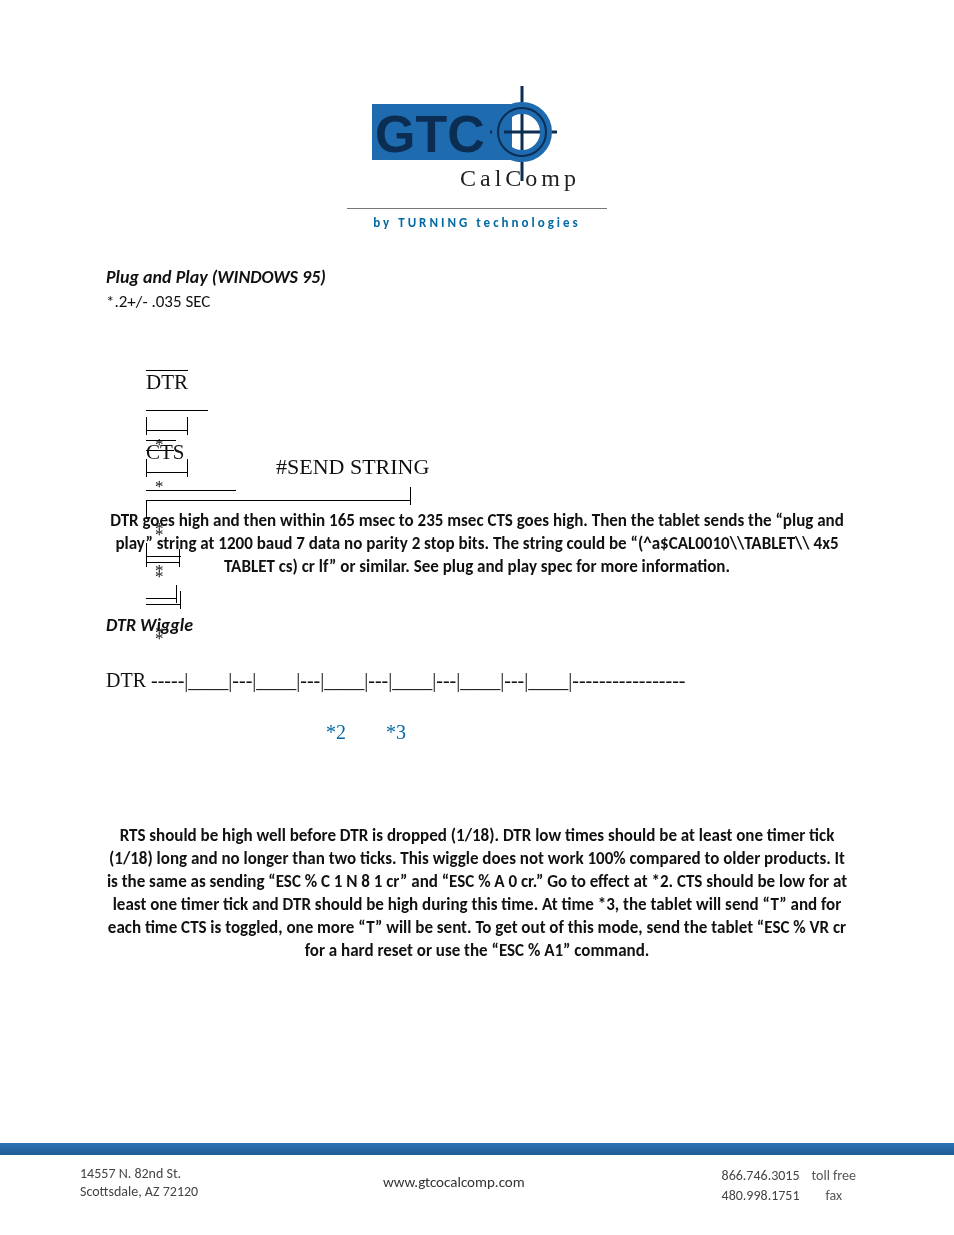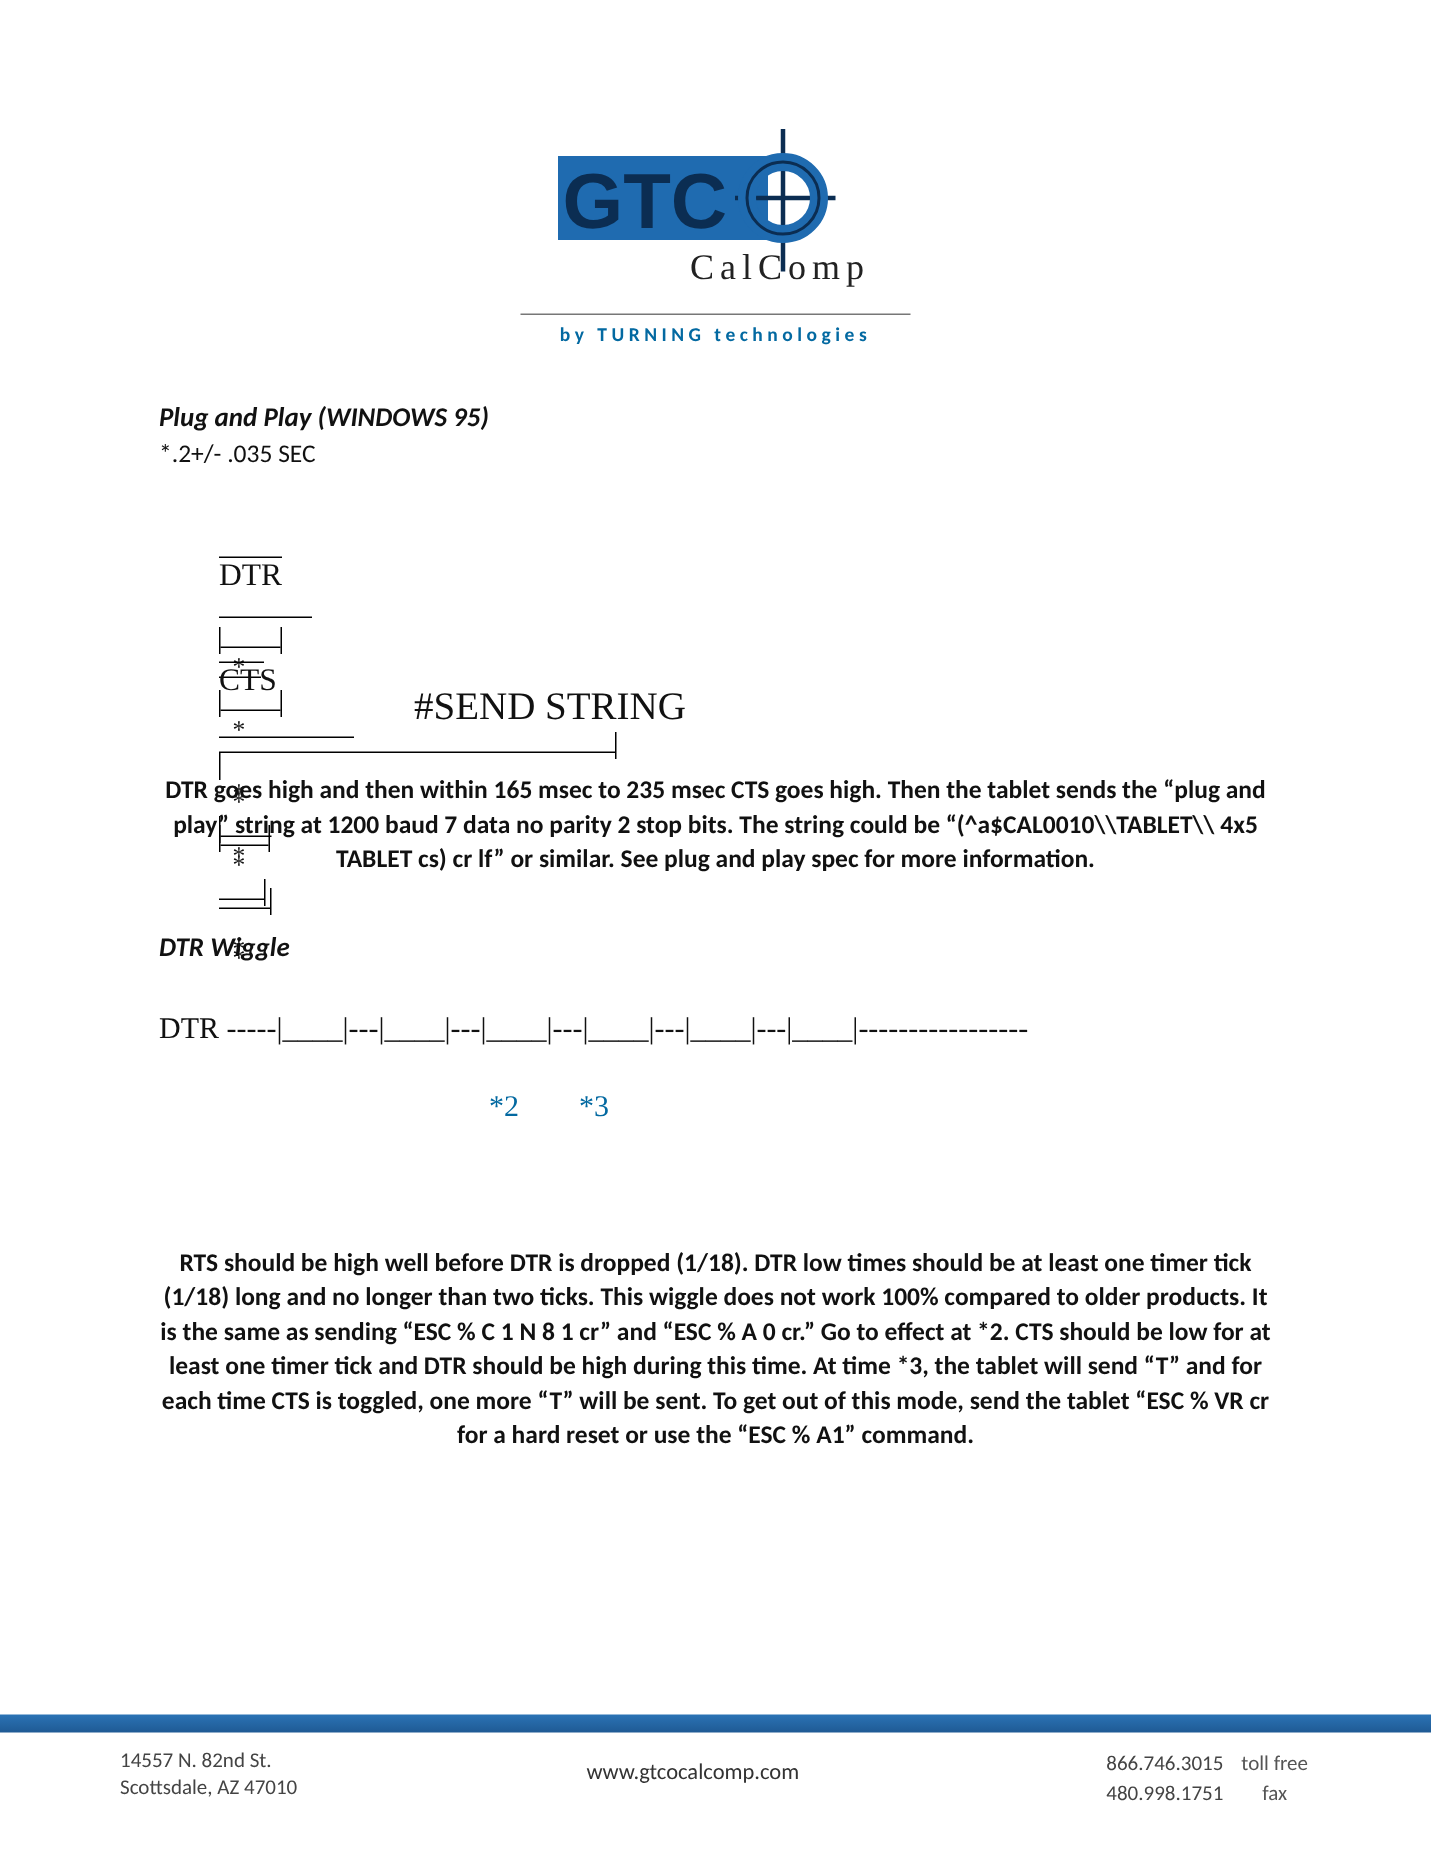--- a/index.html
+++ b/index.html
@@ -13,27 +13,27 @@
   .content { padding: 30px 106px 0 106px; font-size: 17px; line-height: 1.35; }
   .h-pnp { font-style: italic; font-weight: 700; font-size: 18px; margin-top: 4px; }
   .timing { font-size: 17px; margin-top: 2px; }
   .dia1 { font-family: "Times New Roman", Times, serif; font-size: 20px; margin-top: 12px; line-height: 1.0; }
   .dia1 .line { white-space: pre; height: 26px; }
   .dia1 .sig { font-size: 21px; }
   .dia1 .seg-hi { display: inline-block; border-top: 1.5px solid #000; height: 14px; vertical-align: top; margin-top: 4px; }
   .dia1 .seg-lo { display: inline-block; border-bottom: 1.5px solid #000; height: 14px; vertical-align: top; margin-top: 4px; }
   .dia1 .edge { display: inline-block; border-left: 1.5px solid #000; height: 18px; vertical-align: top; margin-top: 4px; }
   .dia1 .star { font-size: 17px; padding: 0 9px; vertical-align: 2px; }
-  .send { font-family: "Times New Roman", Times, serif; font-size: 26px; text-align: left; padding-left: 170px; margin-top: 4px; }
+  .send { font-family: "Times New Roman", Times, serif; font-size: 22px; text-align: left; padding-left: 170px; margin-top: 4px; }
   .para { margin-top: 28px; text-align: center; font-weight: bold; }
   .h-wig { font-style: italic; font-weight: 700; font-size: 18px; margin-top: 34px; }
   .dia2 { font-family: "Times New Roman", Times, serif; font-size: 20px; margin-top: 4px; line-height: 1.3; white-space: pre; }
   .dia2 .st { color: #0369a1; padding-left: 220px; }
   .footer-bar { position: absolute; left: 0; right: 0; bottom: 80px; height: 12px; background: linear-gradient(#2b73b5, #1f5a94); }
-  .footer { position: absolute; left: 0; right: 0; bottom: 28px; display: flex; justify-content: space-between; align-items: flex-start; padding: 0 80px; font-size: 14px; color: #444; }
+  .footer { position: absolute; left: 0; right: 16px; bottom: 28px; display: flex; justify-content: space-between; align-items: flex-start; padding: 0 80px; font-size: 14px; color: #444; }
   .footer .mid { flex: 1; text-align: center; font-size: 15px; color: #333; padding-top: 8px; }
   .footer .left { text-align: left; line-height: 1.3; }
   .footer .right { text-align: right; line-height: 1.3; }
   .footer .right td { padding-left: 10px; text-align: right; }
   .footer .right td.lab { text-align: center; color: #555; }
 </style>
 </head>
 <body>
 
 <div class="page">
@@ -114,21 +114,21 @@
     </div>
 
     <div class="para">RTS should be high well before DTR is dropped (1/18).  DTR low times should be at least one timer tick (1/18) long and no longer than two ticks.  This wiggle does not work 100% compared to older products.  It is the same as sending “ESC % C 1 N 8 1 cr” and “ESC % A 0 cr.”  Go to effect at *2.  CTS should be low for at least one timer tick and DTR should be high during this time.  At time *3, the tablet will send “T” and for each time CTS is toggled, one more “T” will be sent.  To get out of this mode, send the tablet “ESC % VR cr for a hard reset or use the “ESC % A1” command.</div>
 
   </div>
 
   <div class="footer-bar"></div>
   <div class="footer">
     <div class="left">
       <div>14557 N. 82nd St.</div>
-      <div>Scottsdale, AZ 47010</div>
+      <div>Scottsdale, AZ 72120</div>
     </div>
     <div class="mid">www.gtcocalcomp.com</div>
     <div class="right">
       <table>
         <tbody>
             <tr>
           <td>866.746.3015</td>
           <td class="lab">toll free</td>
         </tr>
         <tr>

